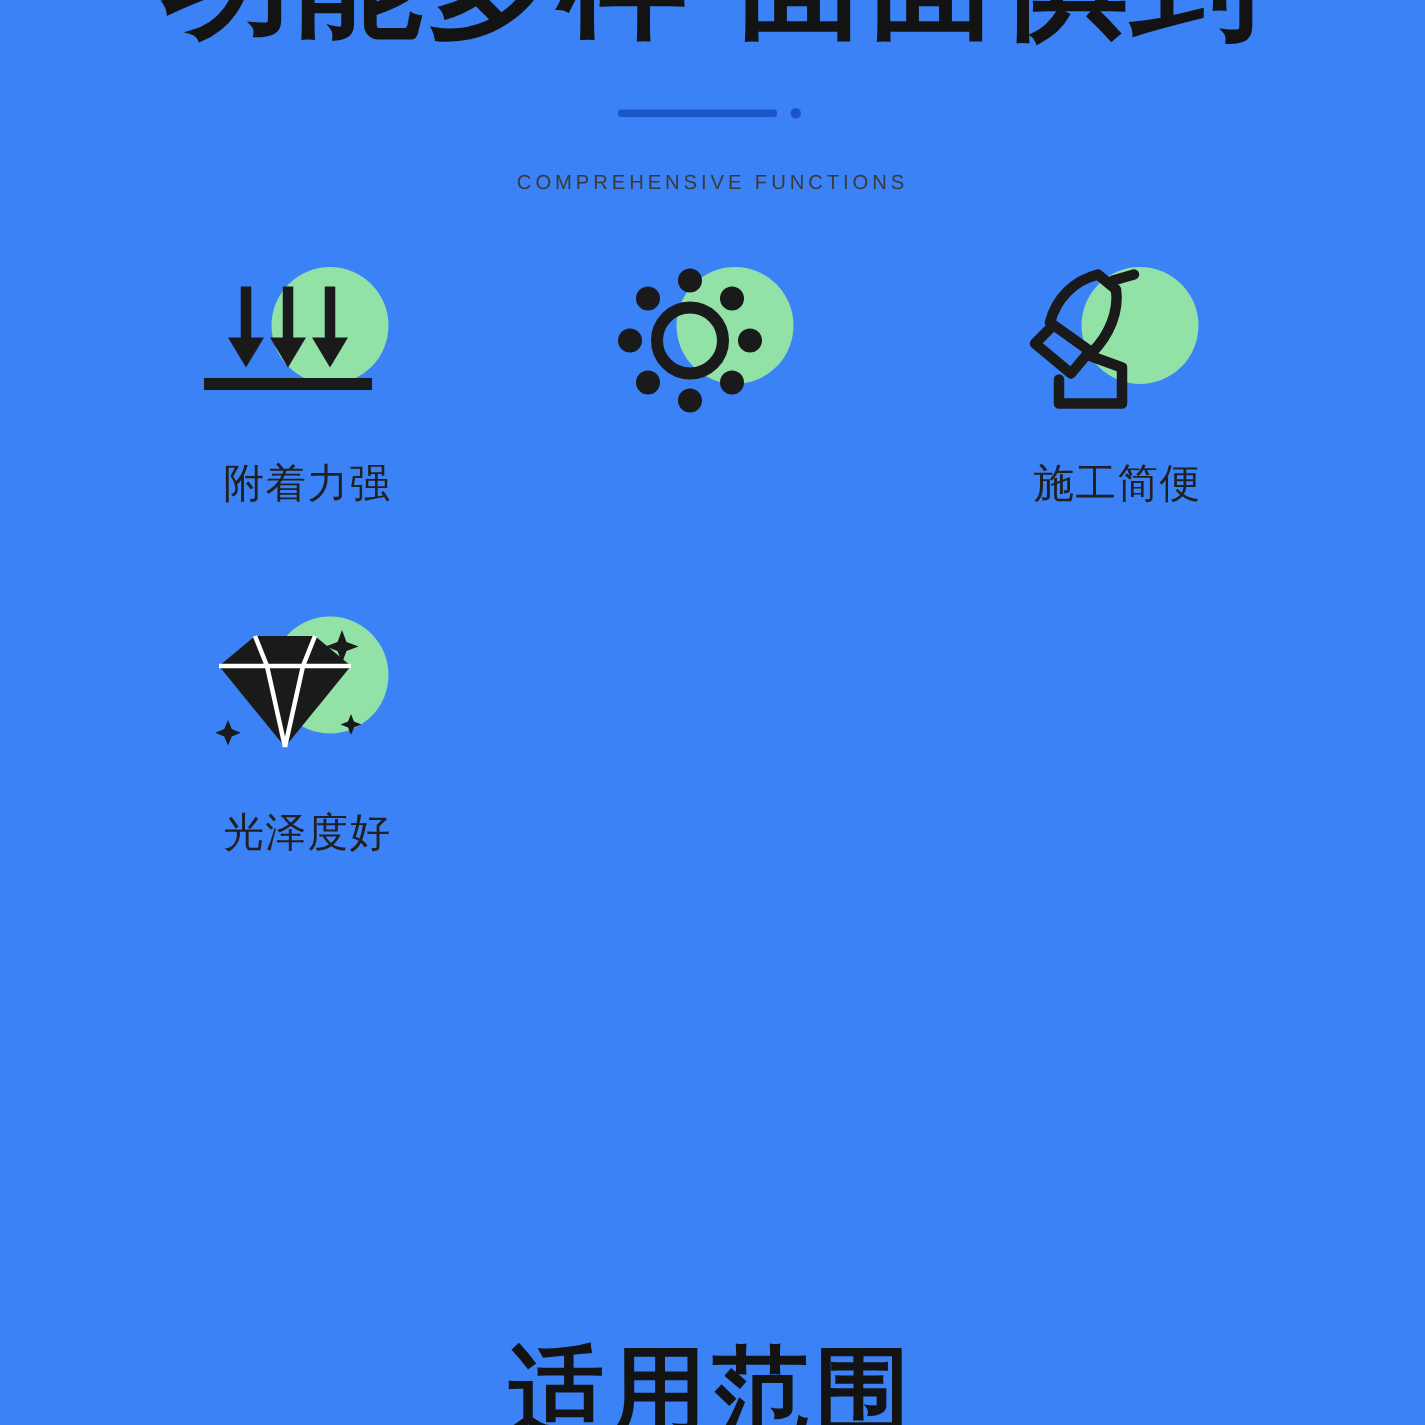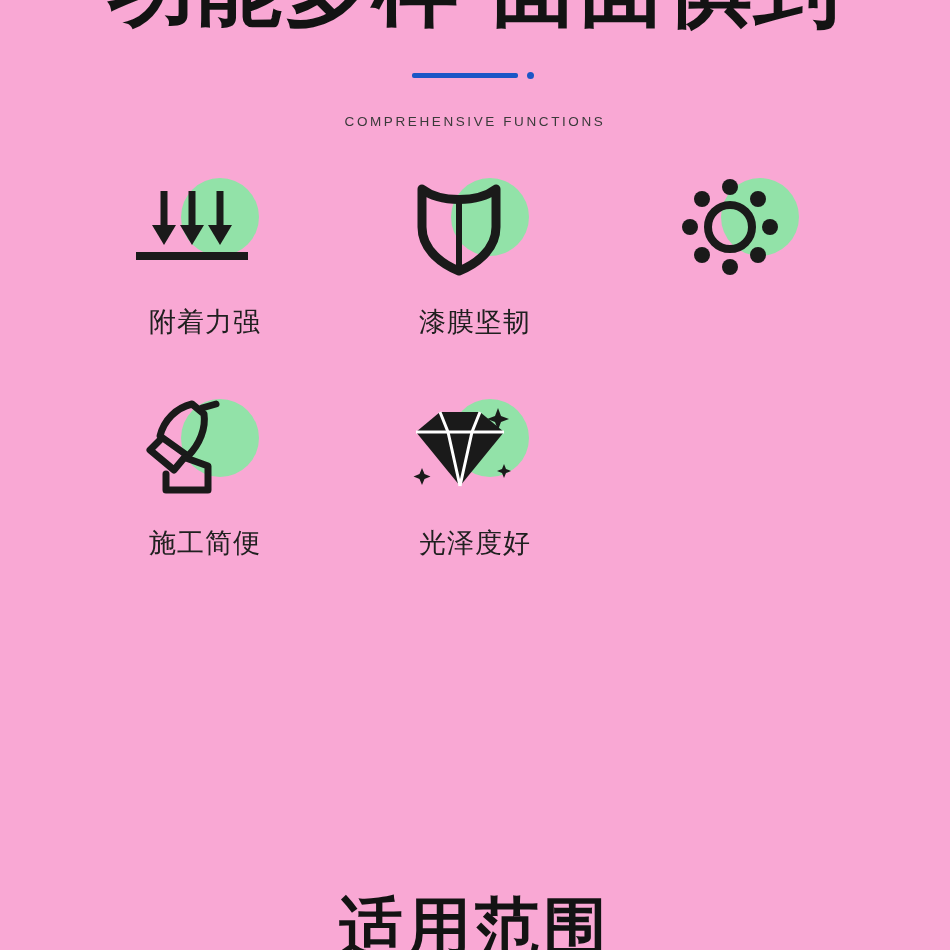--- a/index.html
+++ b/index.html
@@ -11,21 +11,21 @@
     width: 950px;
     height: 950px;
     overflow: hidden;
     font-family: "Liberation Sans", sans-serif;
     color: #1a1a1a;
   }
   .page {
     position: relative;
     width: 950px;
     height: 950px;
-    background: #f9a8d4;
+    background: #3b82f6;
   }
 
   
   .headline-wrap {
     position: absolute;
     top: -58px;
     left: 0;
     width: 950px;
     text-align: center;
   }
@@ -85,21 +85,21 @@
 
   
   .grid {
     position: absolute;
     top: 168px;
     left: 70px;
     width: 810px;
     display: grid;
     grid-template-columns: repeat(3, 1fr);
     grid-template-rows: repeat(3, 218px);
-    row-gap: 3px;
+    row-gap: 15px;
   }
   .cell {
     position: relative;
     display: flex;
     flex-direction: column;
     align-items: center;
   }
   .icon-box {
     position: relative;
     width: 160px;
@@ -176,30 +176,20 @@
           <polygon points="22,52 46,52 34,72" fill="#1a1a1a"></polygon>
           <polygon points="50,52 74,52 62,72" fill="#1a1a1a"></polygon>
           <polygon points="78,52 102,52 90,72" fill="#1a1a1a"></polygon>
           <rect x="6" y="79" width="112" height="8" fill="#1a1a1a"></rect>
         </svg>
       </div>
       <div class="cell-label">附着力强</div>
     </div>
 
 
-    <div class="cell">
-      <div class="icon-box">
-        <div class="blob"></div>
-        <svg class="icon-svg" width="150" height="110" viewBox="0 0 150 110">
-          <path d="M22,16 C40,30 78,30 96,16 L96,54 C96,78 74,92 59,98 C44,92 22,78 22,54 Z" fill="none" stroke="#1a1a1a" stroke-width="9" stroke-linejoin="round"></path>
-          <path d="M59,26 L59,96" stroke="#1a1a1a" stroke-width="6" fill="none"></path>
-        </svg>
-      </div>
-      <div class="cell-label">漆膜坚韧</div>
-    </div>
 
 
     <div class="cell">
       <div class="icon-box">
         <div class="blob"></div>
         <svg class="icon-svg" width="150" height="110" viewBox="0 0 150 110">
           <circle cx="60" cy="54" r="22" fill="none" stroke="#1a1a1a" stroke-width="8"></circle>
           <g fill="#1a1a1a">
             <circle cx="60" cy="14" r="8"></circle>
             <circle cx="88" cy="26" r="8"></circle>

